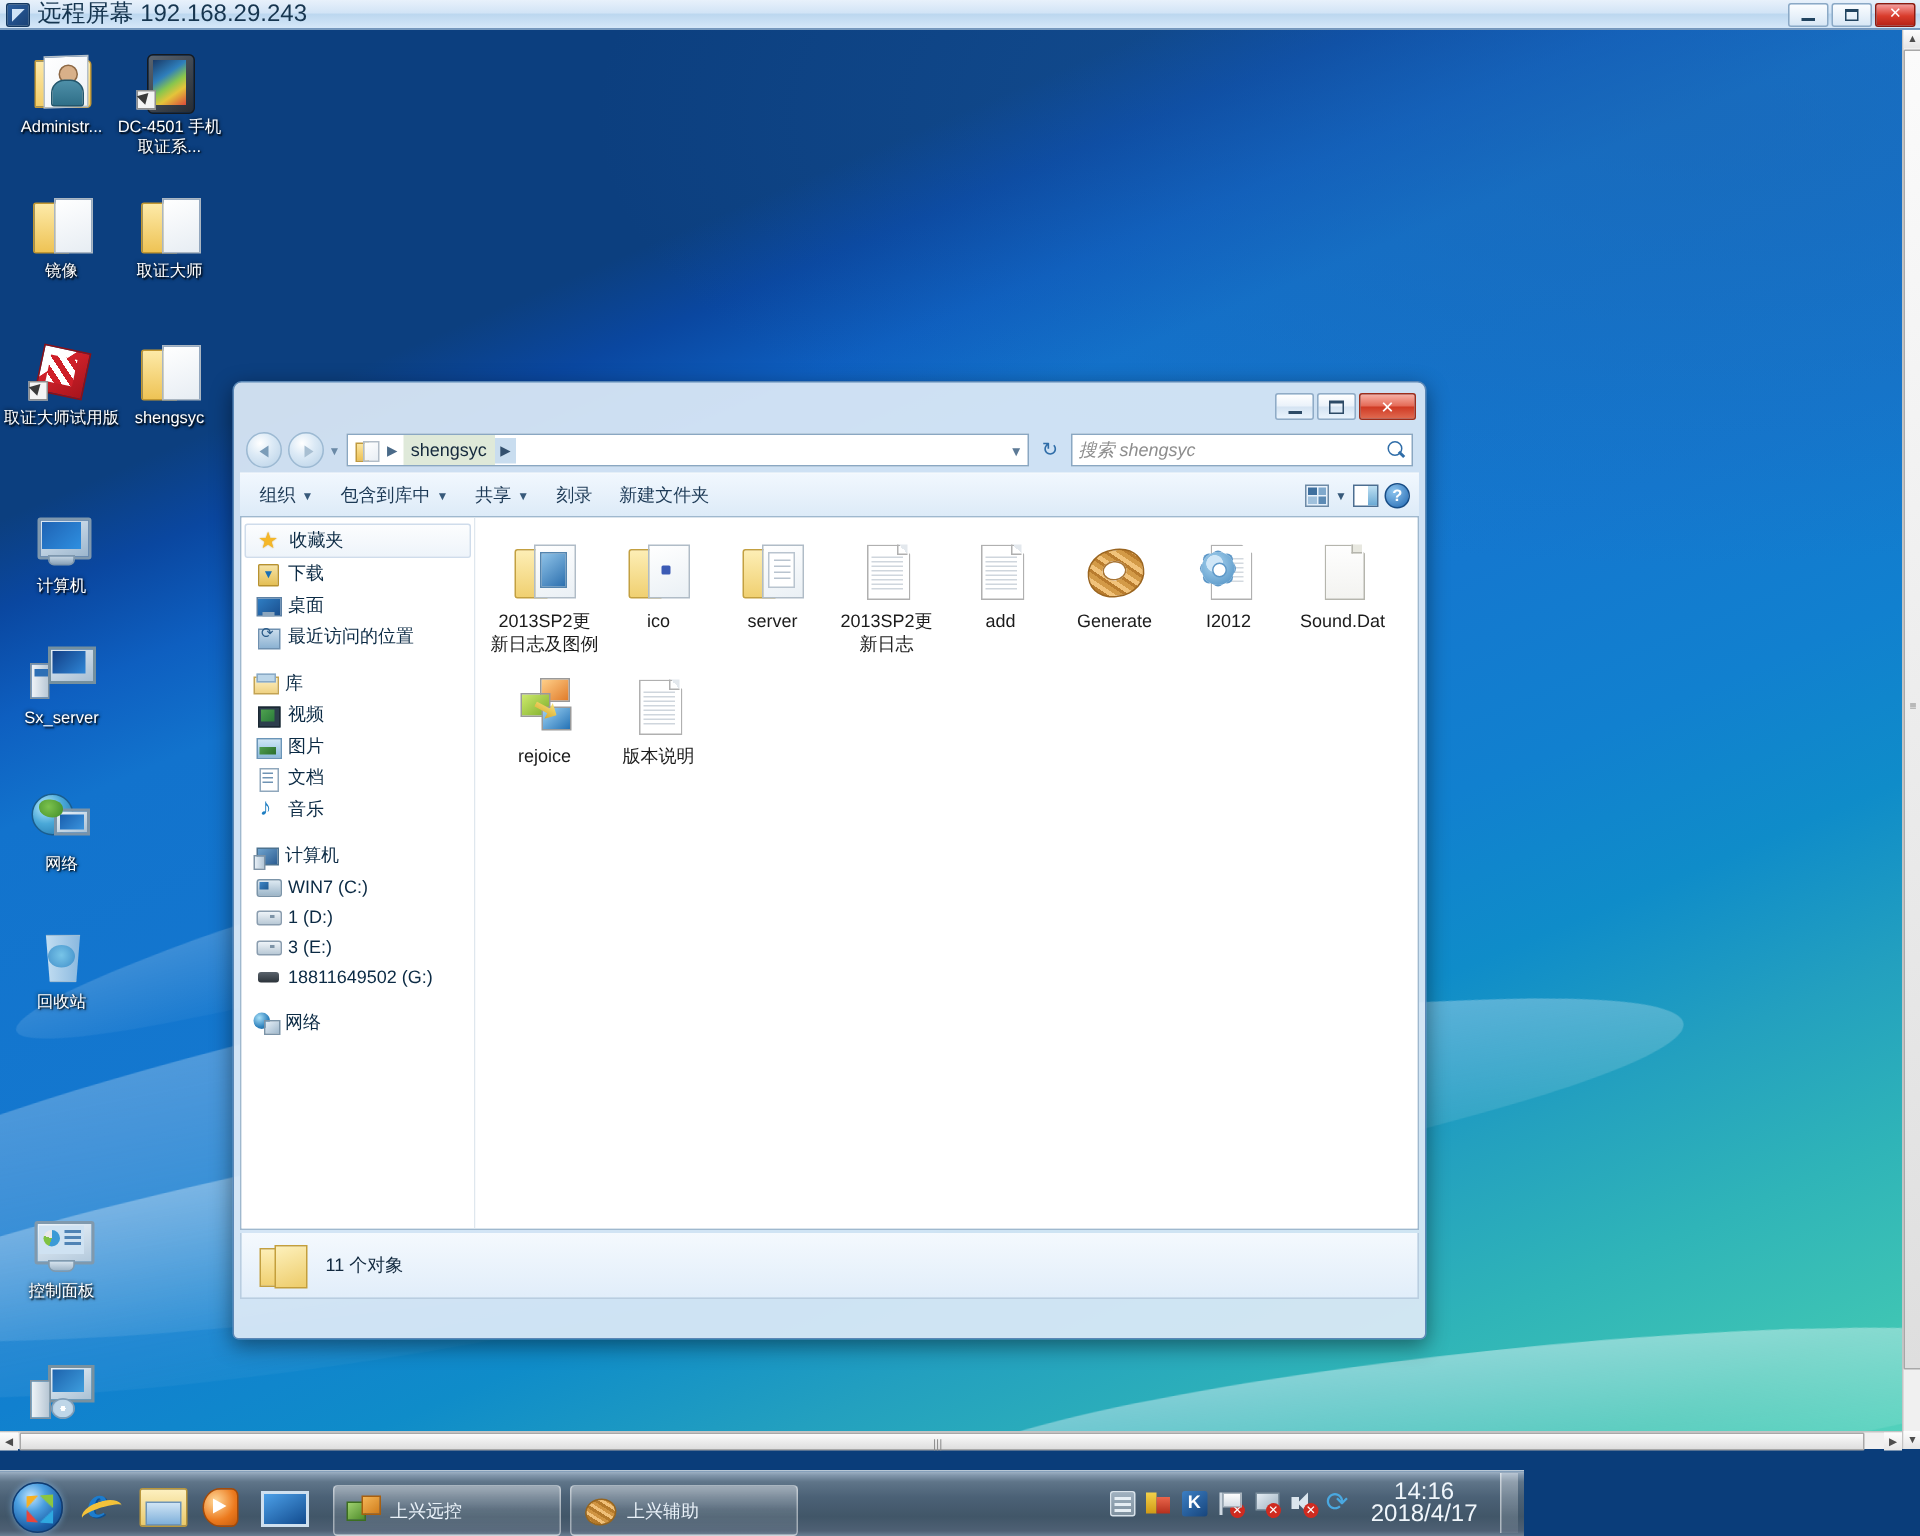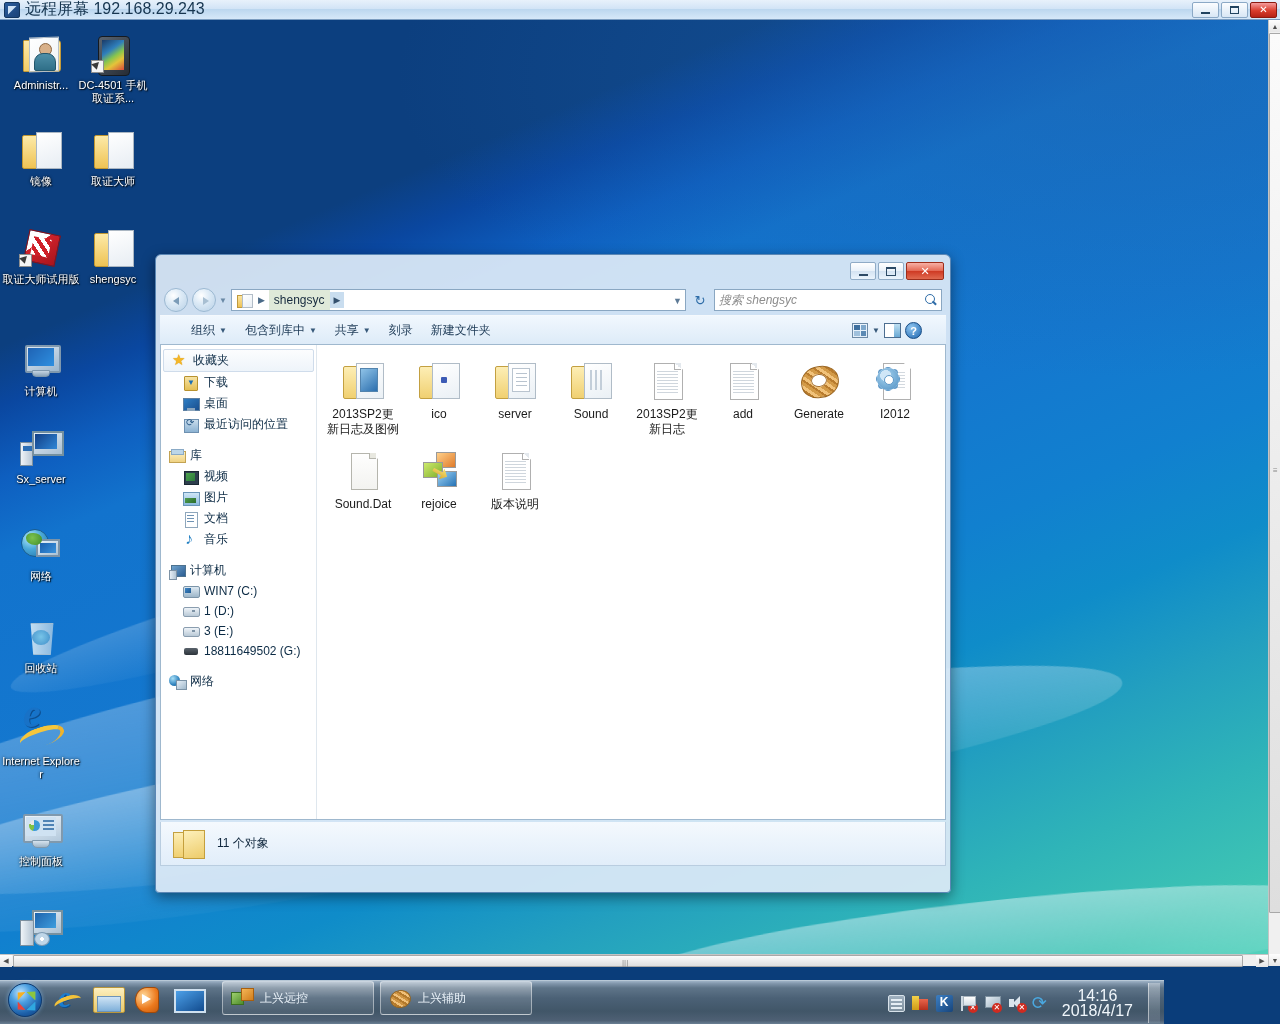--- a/index.html
+++ b/index.html
@@ -399,21 +399,21 @@
   .magnifier::before {
     content: ""; position: absolute; left: 0; top: 0; width: 8px; height: 8px;
     border: 1.6px solid #2f6da8; border-radius: 50%;
   }
   .magnifier::after {
     content: ""; position: absolute; left: 7px; top: 8px; width: 5px; height: 1.6px;
     background: #2f6da8; transform: rotate(45deg);
   }
 
   #cmd-bar {
-    height: 29px; display: flex; align-items: center; gap: 0px; padding: 0 22px;
+    height: 29px; display: flex; align-items: center; gap: 0px; padding: 0 4px;
     background: linear-gradient(to bottom, rgba(245,250,255,.9), rgba(223,236,248,.9));
     border-top: 1px solid rgba(255,255,255,.7);
   }
   .cmd-item {
     font-size: 12px; color: #1d3a56; padding: 4px 9px; white-space: nowrap;
     display: flex; align-items: center; gap: 4px; border-radius: 2px;
   }
   .cmd-caret { font-size: 8px; color: #37597a; }
   #cmd-right { margin-left: auto; display: flex; align-items: center; gap: 4px; padding-right: 2px; }
   .view-ico {
@@ -446,21 +446,21 @@
     font-size: 12px; color: #0b2a44; overflow: hidden;
   }
   .nav-group { margin-bottom: 10px; }
   .nav-row {
     display: flex; align-items: center; gap: 5px; padding: 2px 4px 2px 8px; white-space: nowrap;
   }
   .nav-row.sel {
     background: linear-gradient(to bottom,#fcfdfe,#eef4fa);
     border: 1px solid #cfdceb; border-radius: 2px; margin: 0 2px;
   }
-  .nav-row.child { padding-left: 22px; }
+  .nav-row.child { padding-left: 10px; }
   .nav-ico { width: 16px; height: 16px; flex: none; position: relative; }
 
   .ic-star::before {
     content: "★"; position: absolute; left: 0; top: -2px; font-size: 15px; color: #f5b728;
     text-shadow: 0 0 1px #c98f12;
   }
   .ic-download::before {
     content: ""; position: absolute; left: 1px; top: 1px; width: 12px; height: 13px;
     background: linear-gradient(to bottom,#f6e3a5,#e4bf55); border: 1px solid #b8922f; border-radius: 1px;
   }
@@ -704,26 +704,26 @@
     font-size: 7px; color: #4d4d4d;
   }
   .sb-thumb {
     position: absolute; background: linear-gradient(to bottom,#fbfbfb,#dedede);
     border: 1px solid #a8a8a8; border-radius: 1px;
   }
   .sb-grip { position: absolute; color: #8a8a8a; font-size: 8px; }
 
   
   #taskbar {
-    position: absolute; left: 0; bottom: 0; width: 1164px; height: 44px;
+    position: absolute; left: 0; bottom: 0; width: 1016px; height: 44px;
     background: linear-gradient(to bottom,
       #9fb3c6 0%, #8196ab 6%, #5f7589 16%,
       #4b6176 40%, #415668 70%, #4e6074 92%, #6a7f93 100%);
     border-top: 1px solid #b8c8d6;
-    display: flex; align-items: flex-start;
+    display: flex; align-items: flex-end;
   }
   #start-orb {
     width: 46px; height: 38px; margin-left: 2px; flex: none;
     display: flex; align-items: center; justify-content: center;
   }
   #start-orb .orb {
     width: 34px; height: 34px; border-radius: 50%;
     background: radial-gradient(circle at 36% 28%, #bfe4ff 0%, #4b9fe0 32%, #1c5fa8 68%, #0e3d77 100%);
     border: 1px solid #0d3b73; position: relative;
     box-shadow: 0 0 4px rgba(140,200,255,.6);
@@ -986,24 +986,20 @@
         <span class="mon"></span>
       </div>
     <span class="lbl">网络</span>
   </div>
 
   <div class="dicon" style="left:2px; top:597px;">
     <div class="glyph g-bin"></div>
     <span class="lbl">回收站</span>
   </div>
 
-  <div class="dicon" style="left:2px; top:690px;">
-    <div class="glyph g-ie"></div>
-    <span class="lbl">Internet Explorer</span>
-  </div>
 
   <div class="dicon" style="left:2px; top:790px;">
     <div class="glyph g-cpanel">
       <span class="pie"></span>
         <span class="bars"></span>
         <span class="base"></span>
     </div>
     <span class="lbl">控制面板</span>
   </div>
 
@@ -1169,26 +1165,20 @@
             <div class="fglyph f-folder">
                 <span class="f-inner dot"></span>
               </div>
             <span>ico</span>
           </div>
           <div class="fitem">
             <div class="fglyph f-folder">
                 <span class="f-inner doc"></span>
               </div>
             <span>server</span>
-          </div>
-          <div class="fitem">
-            <div class="fglyph f-folder">
-                <span class="f-inner bars"></span>
-              </div>
-            <span>Sound</span>
           </div>
           <div class="fitem">
             <div class="fglyph f-txt">
                 <span class="fold"></span>
               </div>
             <span>2013SP2更新日志</span>
           </div>
           <div class="fitem">
             <div class="fglyph f-txt">
                 <span class="fold"></span>

